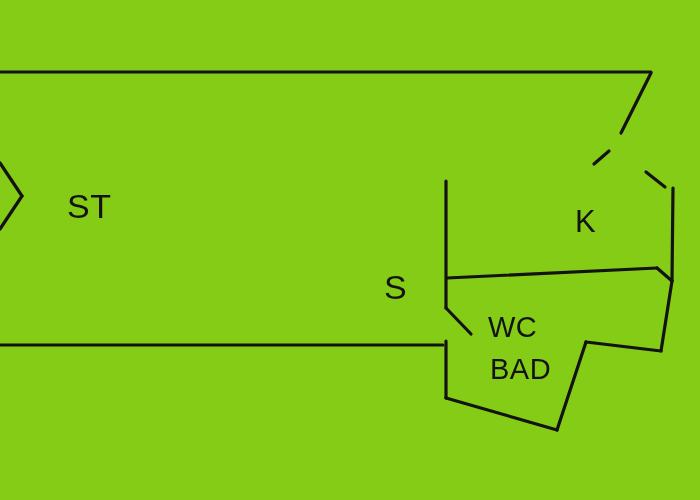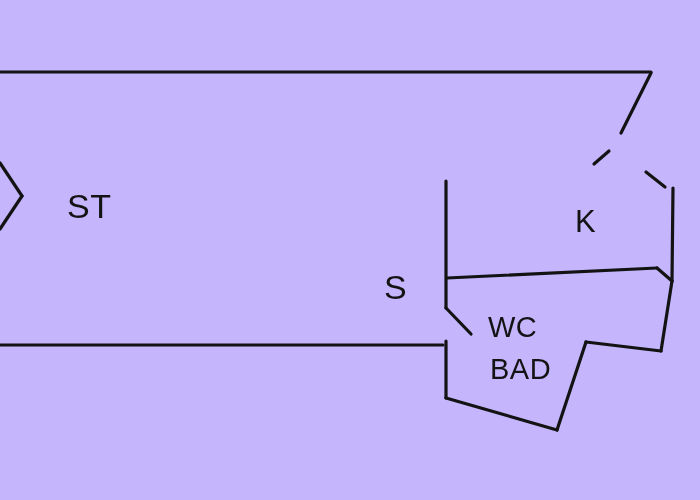--- a/index.html
+++ b/index.html
@@ -4,21 +4,21 @@
 <style>
   html, body {
     margin: 0;
     padding: 0;
     background: #ffffff;
   }
   .stage {
     position: relative;
     width: 700px;
     height: 500px;
-    background: #c4b5fd;
+    background: #84cc16;
     overflow: hidden;
     font-family: "Liberation Sans", sans-serif;
   }
   svg { display: block; }
   .wall {
     stroke: #131313;
     stroke-width: 3.2;
     stroke-linecap: round;
     fill: none;
   }

